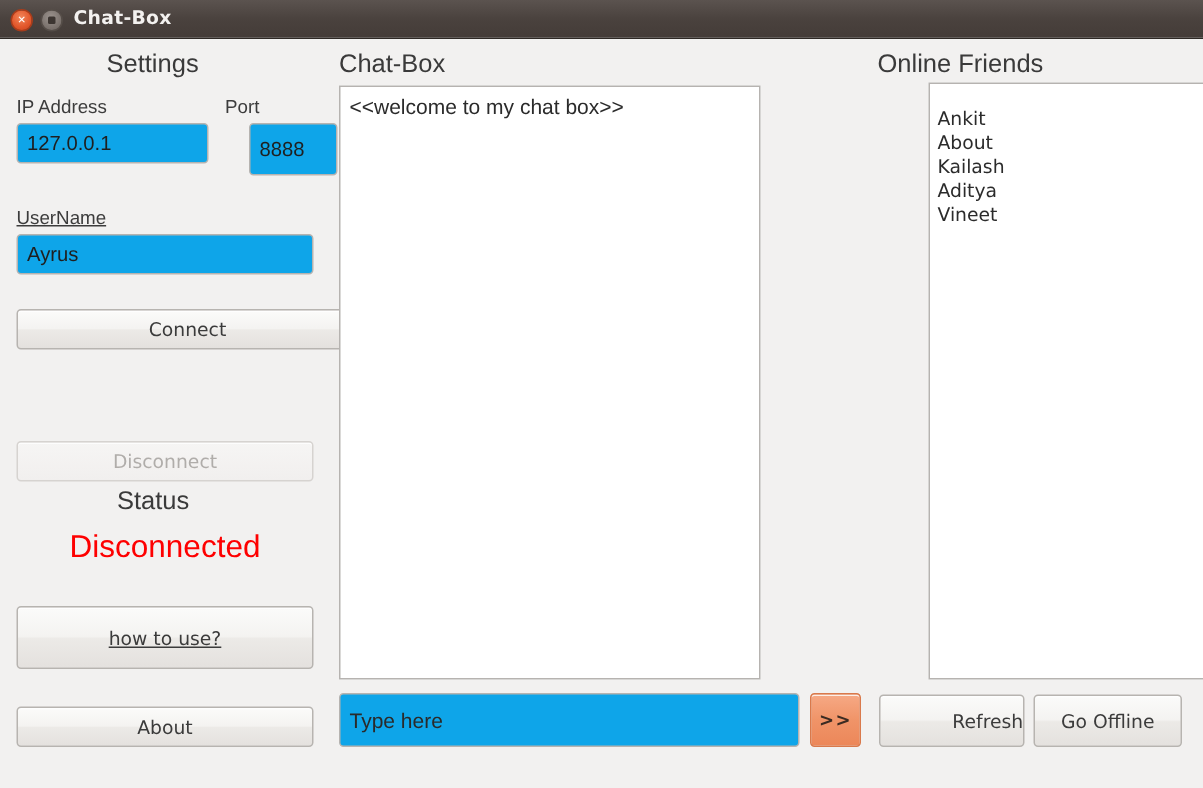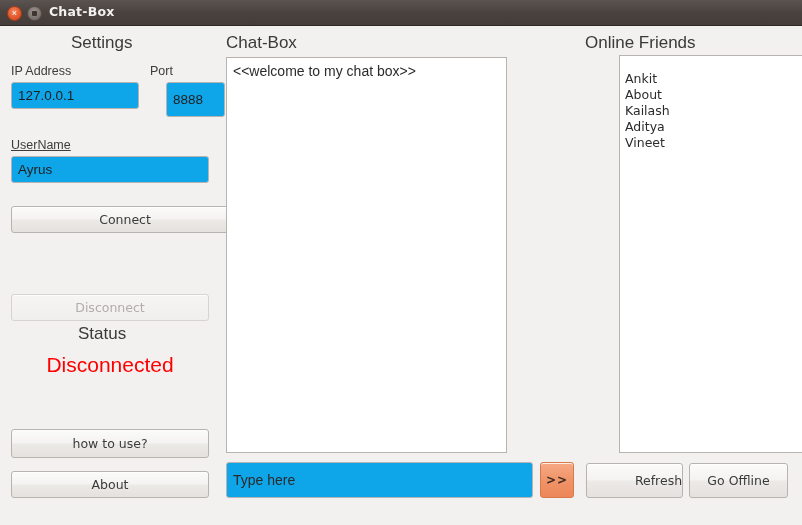--- a/index.html
+++ b/index.html
@@ -162,21 +162,21 @@
   #status-value {
     position: absolute;
     left: 0; top: 353px;
     width: 220px;
     text-align: center;
     font-size: 21px;
     color: #fe0000;
     font-family: "Liberation Sans", sans-serif;
   }
 
-  #btn-howto { left: 11px; top: 429px; width: 198px; height: 29px; }
+  #btn-howto { left: 11px; top: 404px; width: 198px; height: 42px; text-decoration: underline; }
   #btn-about { left: 11px; top: 471px; width: 198px; height: 27px; }
 
   
   #chat-heading { left: 226px; top: 33px; }
   #chat-log {
     left: 226px; top: 57px;
     width: 281px; height: 396px;
     padding: 5px 6px;
     font-size: 14px;
     color: #2b2b2b;

